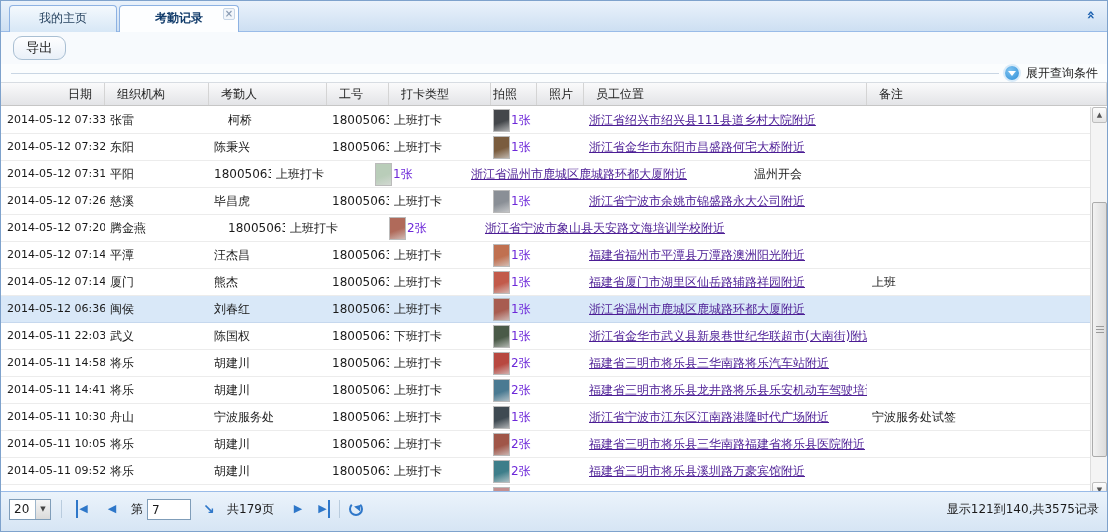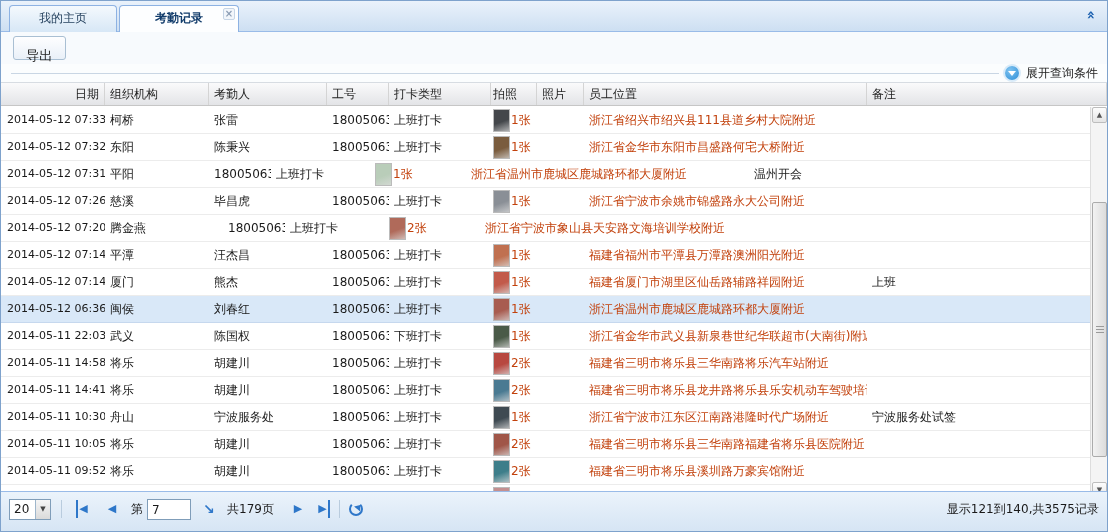--- a/index.html
+++ b/index.html
@@ -16,54 +16,54 @@
   .tab-active { left:118px; width:120px; background:#FDFEFF; font-weight:bold; color:#123C6B; }
   .tab-close { position:absolute; top:2px; right:3px; width:12px; height:12px; line-height:10px;
                font-size:10px; color:#8B9DB5; text-align:center; border:1px solid #C6D5E6;
                border-radius:2px; background:#F2F6FB; cursor:pointer; }
   .tab-overflow { position:absolute; right:8px; top:7px; width:18px; height:18px; text-align:center;
                   color:#1E62B0; font-weight:bold; font-size:14px; cursor:pointer; }
   .tab-overflow span { display:inline-block; transform:rotate(-90deg); letter-spacing:-2px; }
 
   
   .toolbar { position:absolute; left:0; top:31px; right:0; height:32px; background:#F7FAFD; }
-  .btn-export { position:absolute; left:12px; top:4px; height:24px; padding:8px 12px; line-height:22px;
-                background:linear-gradient(#FEFEFF,#E9F0F8); border:1px solid #A9BFD3; border-radius:3px;
+  .btn-export { position:absolute; left:12px; top:4px; height:24px; padding:0 12px; line-height:22px;
+                background:linear-gradient(#FEFEFF,#E9F0F8); border:1px solid #A9BFD3; border-radius:9px;
                 color:#222; cursor:pointer; }
 
   
   .queryrow { position:absolute; left:0; top:63px; right:0; height:18px; background:#FBFDFE; }
   .queryrow .hr { position:absolute; left:10px; top:9px; width:988px; height:1px; background:#C9D6E4; }
   .q-icon { position:absolute; left:1004px; top:2px; width:14px; height:14px; border-radius:50%;
             background:radial-gradient(circle at 35% 30%, #7FC3F0, #2E8FD8); box-shadow:0 0 0 2px #D9EBF9;
             cursor:pointer; }
   .q-icon::after { content:""; position:absolute; left:3px; top:5px; border:4px solid transparent;
                    border-top:5px solid #fff; }
   .q-label { position:absolute; left:1025px; top:1px; height:16px; line-height:16px; color:#222; cursor:pointer; }
 
   
   .grid-header { position:absolute; left:0; top:81px; right:0; height:24px; display:flex;
                  background:linear-gradient(#FAFAFB,#E3E4E7); border-top:1px solid #D7DCE2;
                  border-bottom:1px solid #C6C6C6; color:#222; }
-  .hcell { height:22px; line-height:22px; padding:0 5px; border-right:1px solid #D4D4D4;
+  .hcell { height:22px; line-height:22px; padding:0 12px; border-right:1px solid #D4D4D4;
            overflow:hidden; white-space:nowrap; cursor:pointer; }
   .grid-body { position:absolute; left:0; top:106px; right:17px; height:391px; overflow:hidden; background:#fff; }
   .grid-row { display:flex; height:27px; border-bottom:1px solid #ECECEC; background:#fff; }
   .grid-row.sel { background:#D9E8F8; border-bottom-color:#C6D8EE; }
   .cell { height:26px; line-height:26px; padding:0 5px; overflow:hidden; white-space:nowrap; color:#1a1a1a; }
   .c0 { width:104px; } .c1 { width:104px; } .c2 { width:118px; } .c3 { width:62px; }
   .c4 { width:102px; } .c5 { width:46px; padding:0 0 0 2px; } .c6 { width:47px; }
   .c7 { width:283px; } .c8 { flex:1; }
   .hcell.c0 { text-align:right; }
   .cell.c0 { font-size:11px; padding-left:6px; }
   .cell.c3 { padding-right:0; }
   .cell.c5 { display:flex; align-items:center; }
   .thumb { display:inline-block; width:17px; height:23px; border:1px solid #BBB; margin-right:1px; cursor:pointer; }
-  .pcount { color:#c2410c; }
-  .loc-link { color:#c2410c; cursor:pointer; }
+  .pcount { color:#6d28d9; }
+  .loc-link { color:#4c1d95; text-decoration:underline; cursor:pointer; }
 
   
   .vscroll { position:absolute; right:0; top:106px; width:17px; height:391px; background:#F4F4F4;
              border-left:1px solid #DDD; }
   .sb-btn { position:absolute; left:1px; width:15px; height:16px; background:linear-gradient(#FDFDFD,#E5E5E5);
             border:1px solid #BDBDBD; border-radius:2px; color:#555; font-size:7px; text-align:center;
             line-height:15px; cursor:pointer; }
   .sb-up { top:0; } .sb-down { bottom:0; }
   .sb-thumb { position:absolute; left:1px; top:95px; width:15px; height:255px;
               background:linear-gradient(90deg,#F2F2F2,#DCDCDC); border:1px solid #ABABAB; border-radius:2px; cursor:pointer; }
@@ -124,22 +124,22 @@
       <div class="hcell c4">打卡类型</div>
       <div class="hcell c5">拍照</div>
       <div class="hcell c6">照片</div>
       <div class="hcell c7">员工位置</div>
       <div class="hcell c8">备注</div>
     </div>
 
   <div class="grid-body" id="gridBody">
       <div class="grid-row">
         <div class="cell c0">2014-05-12 07:33:</div>
+        <div class="cell c2">张雷</div>
         <div class="cell c1">柯桥</div>
-        <div class="cell c2">张雷</div>
         <div class="cell c3">180050632</div>
         <div class="cell c4">上班打卡</div>
         <div class="cell c5">
           <span class="thumb" style="background: linear-gradient(160deg, rgb(68, 71, 75) 55%, rgb(221, 221, 221) 120%);"></span>
           <span class="pcount">1张</span>
         </div>
         <div class="cell c6"></div>
         <div class="cell c7"><a class="loc-link">浙江省绍兴市绍兴县111县道乡村大院附近</a></div>
         <div class="cell c8"></div>
       </div>

